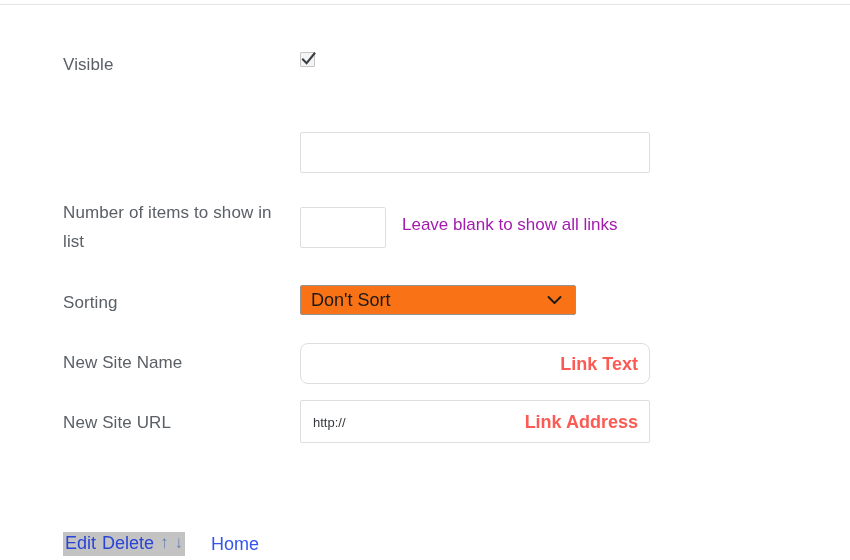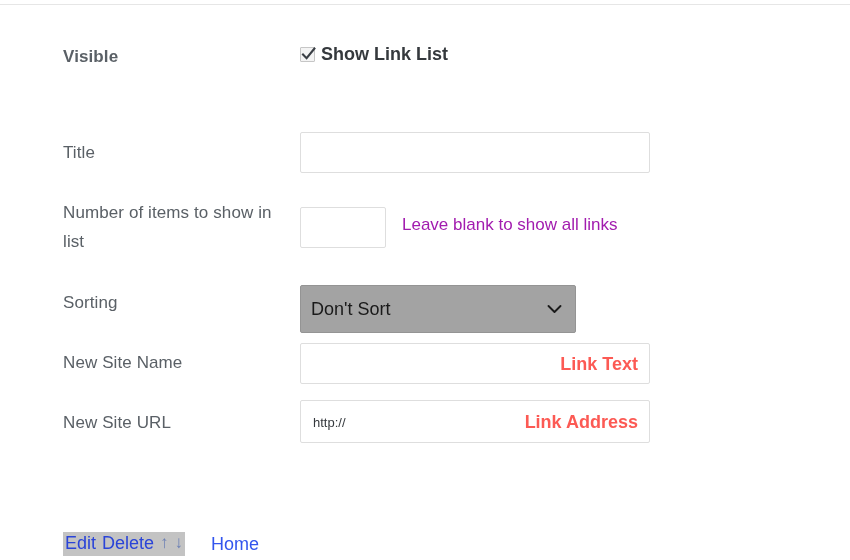--- a/index.html
+++ b/index.html
@@ -41,21 +41,21 @@
     position: absolute;
     left: 63px;
     color: #5a6066;
     font-size: 17px;
     line-height: 25px;
     width: 220px;
     letter-spacing: 0.1px;
   }
 
   
-  .row-visible { top: 44px; height: 30px; font-weight: bold; }
+  .row-visible { top: 52px; height: 30px; }
 
   .checkbox-wrap {
     position: absolute;
     left: 300px;
     top: 0px;
     display: flex;
     align-items: center;
   }
   .checkbox-box {
     width: 15px;
@@ -114,24 +114,24 @@
     white-space: nowrap;
   }
 
   
   .row-sorting { top: 290px; height: 26px; }
   .select-box {
     position: absolute;
     left: 300px;
     top: 285px;
     width: 276px;
-    height: 48px;
+    height: 30px;
     box-sizing: border-box;
     border: 1px solid #949494;
-    background: #a3a3a3;
+    background: #f97316;
     border-radius: 2px;
     display: flex;
     align-items: center;
     padding: 0 8px 0 10px;
   }
   .select-value {
     flex: 1 1 auto;
     font-size: 18px;
     color: #1a1a1a;
     line-height: 22px;
@@ -148,20 +148,21 @@
     margin-right: 4px;
   }
 
   
   .row-sitename { top: 350px; height: 26px; }
   .input-sitename {
     left: 300px;
     top: 343px;
     width: 350px;
     height: 41px;
+    border-radius: 8px;
   }
   .row-siteurl { top: 410px; height: 26px; }
   .input-siteurl {
     left: 300px;
     top: 400px;
     width: 350px;
     height: 43px;
   }
 
   .placeholder-red {
@@ -246,27 +247,23 @@
   <div class="top-divider"></div>
 
   <div class="form-row row-visible">
     <div class="field-label">Visible</div>
     <div class="checkbox-wrap">
       <span class="checkbox-box">
         <svg width="17" height="19" viewBox="0 0 17 19">
           <path d="M3 9.5 L6.6 13.2 L14.4 3.6" stroke="#3a3f45" stroke-width="2.1" fill="none" stroke-linecap="square"></path>
         </svg>
       </span>
-      <span class="checkbox-label">Show Link List</span>
     </div>
   </div>
 
-  <div class="form-row row-title">
-    <div class="field-label">Title</div>
-  </div>
   <div class="text-input input-title">
     <span class="value-left"></span>
   </div>
 
   <div class="form-row row-count">
     <div class="field-label label-count">Number of items to show in list</div>
   </div>
   <div class="text-input input-count">
     <span class="value-left"></span>
   </div>

